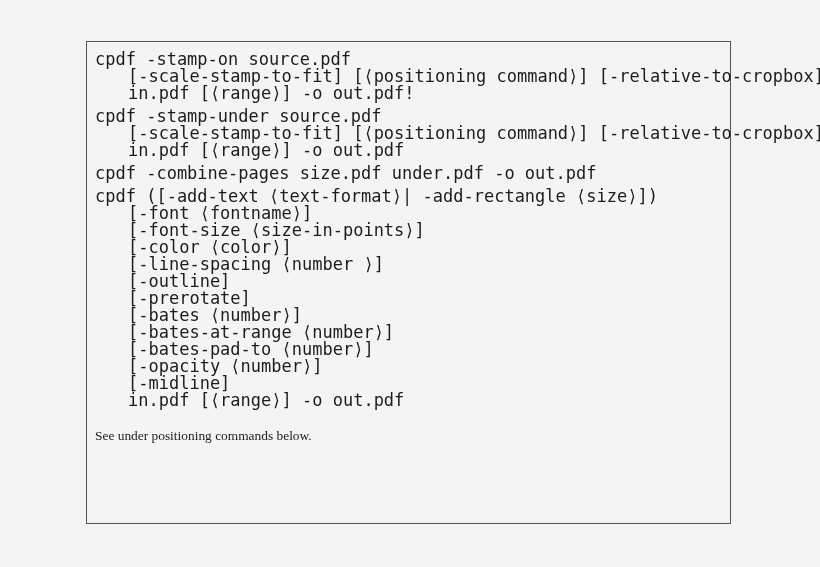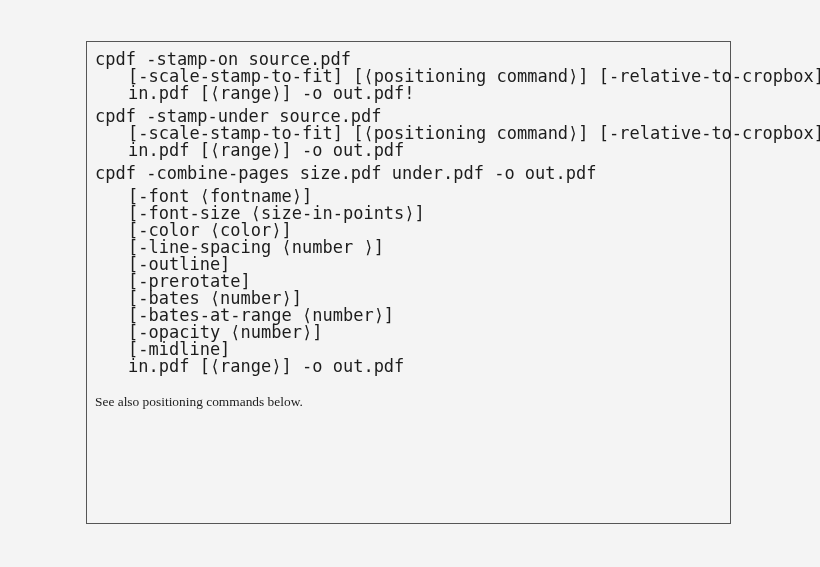--- a/index.html
+++ b/index.html
@@ -86,32 +86,34 @@
       <div class="line">cpdf -stamp-under source.pdf</div>
       <div class="line indent">[-scale-stamp-to-fit] [⟨positioning command⟩] [-relative-to-cropbox]</div>
       <div class="line indent">in.pdf [⟨range⟩] -o out.pdf</div>
     </div>
 
     <div class="block">
       <div class="line">cpdf -combine-pages size.pdf under.pdf -o out.pdf</div>
     </div>
 
     <div class="block">
+      <div class="line">cpdf ([-add-text ⟨text-format⟩| -add-rectangle ⟨size⟩])</div>
       <div class="line indent">[-font ⟨fontname⟩]</div>
       <div class="line indent">[-font-size ⟨size-in-points⟩]</div>
       <div class="line indent">[-color ⟨color⟩]</div>
       <div class="line indent">[-line-spacing ⟨number ⟩]</div>
       <div class="line indent">[-outline]</div>
       <div class="line indent">[-prerotate]</div>
       <div class="line indent">[-bates ⟨number⟩]</div>
       <div class="line indent">[-bates-at-range ⟨number⟩]</div>
+      <div class="line indent">[-bates-pad-to ⟨number⟩]</div>
       <div class="line indent">[-opacity ⟨number⟩]</div>
       <div class="line indent">[-midline]</div>
       <div class="line indent">in.pdf [⟨range⟩] -o out.pdf</div>
     </div>
 
     <div class="block gap-large">
-      <div class="prose-line">See also positioning commands below.</div>
+      <div class="prose-line">See under positioning commands below.</div>
     </div>
 
 
   </div>
 </div>
 
 </body></html>

